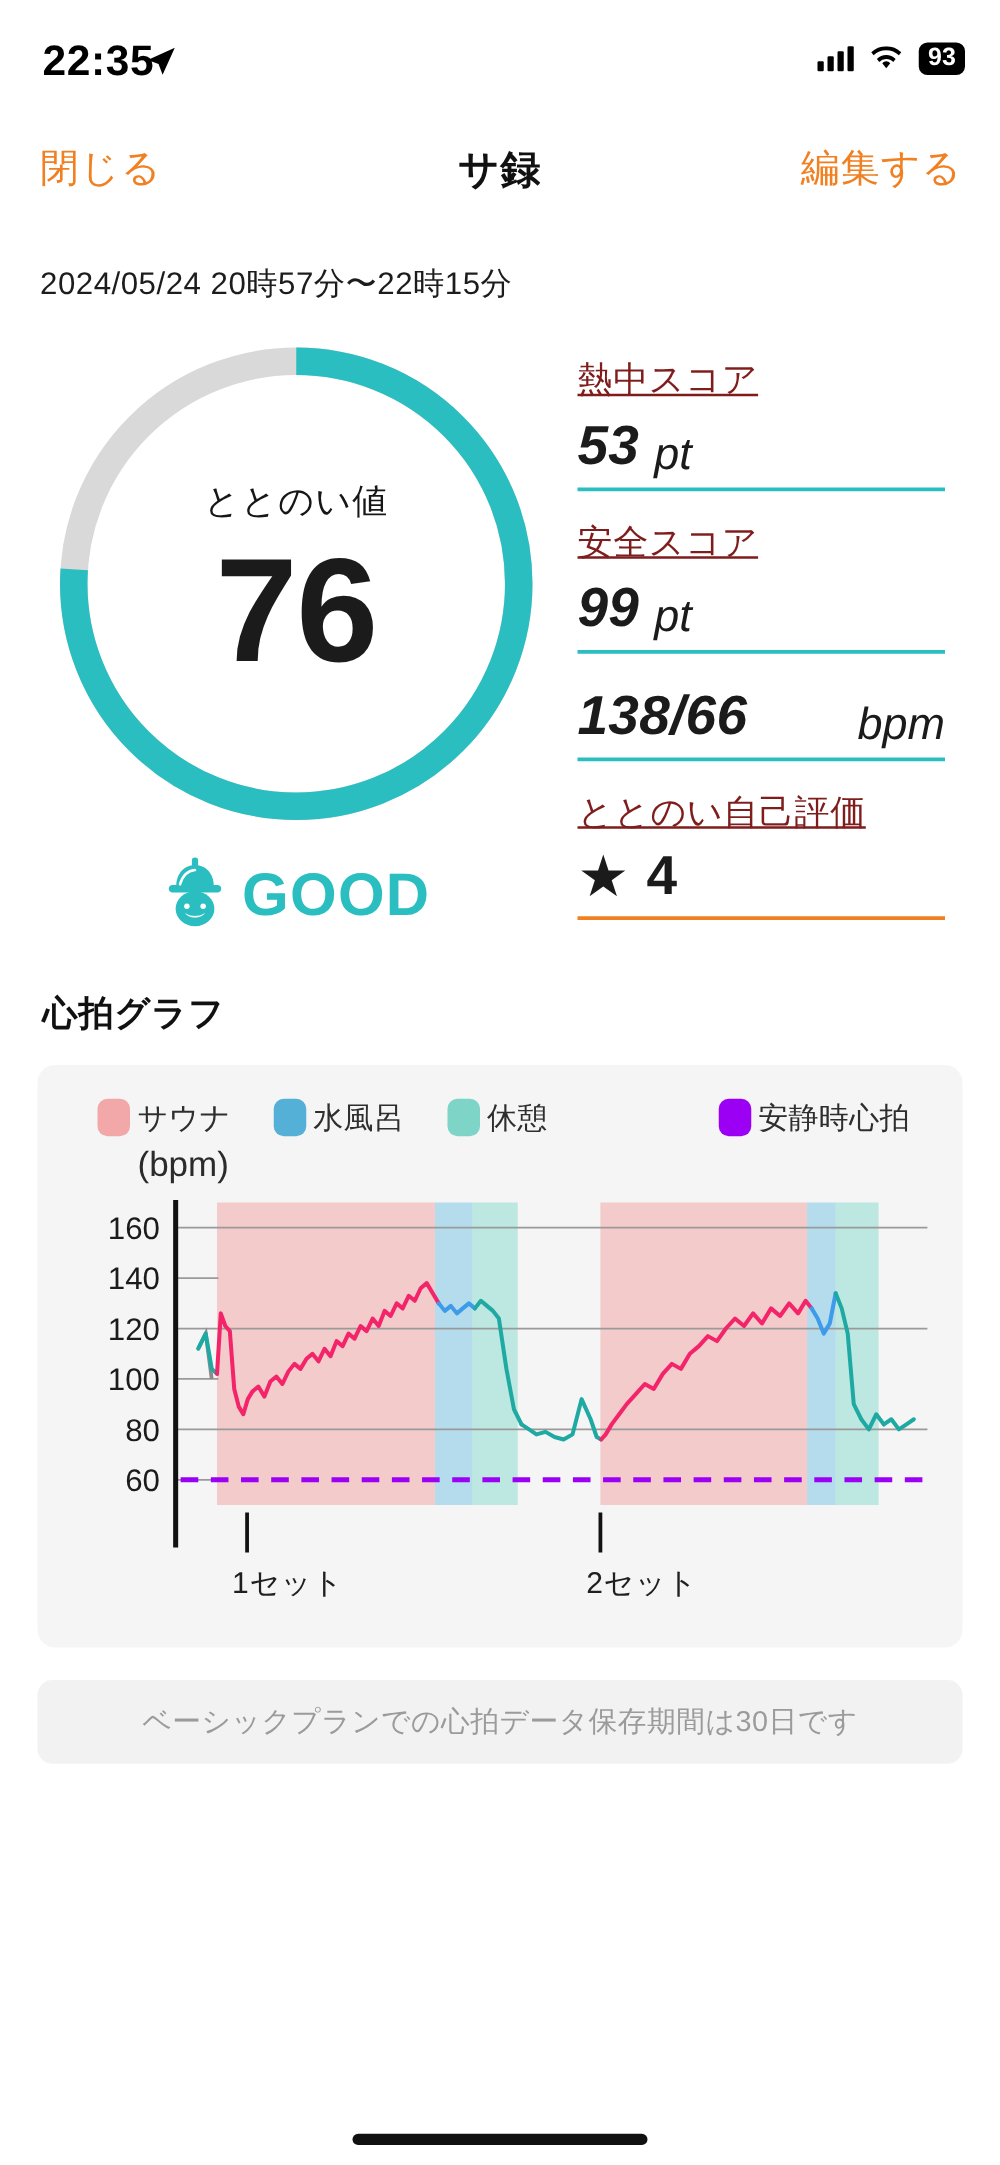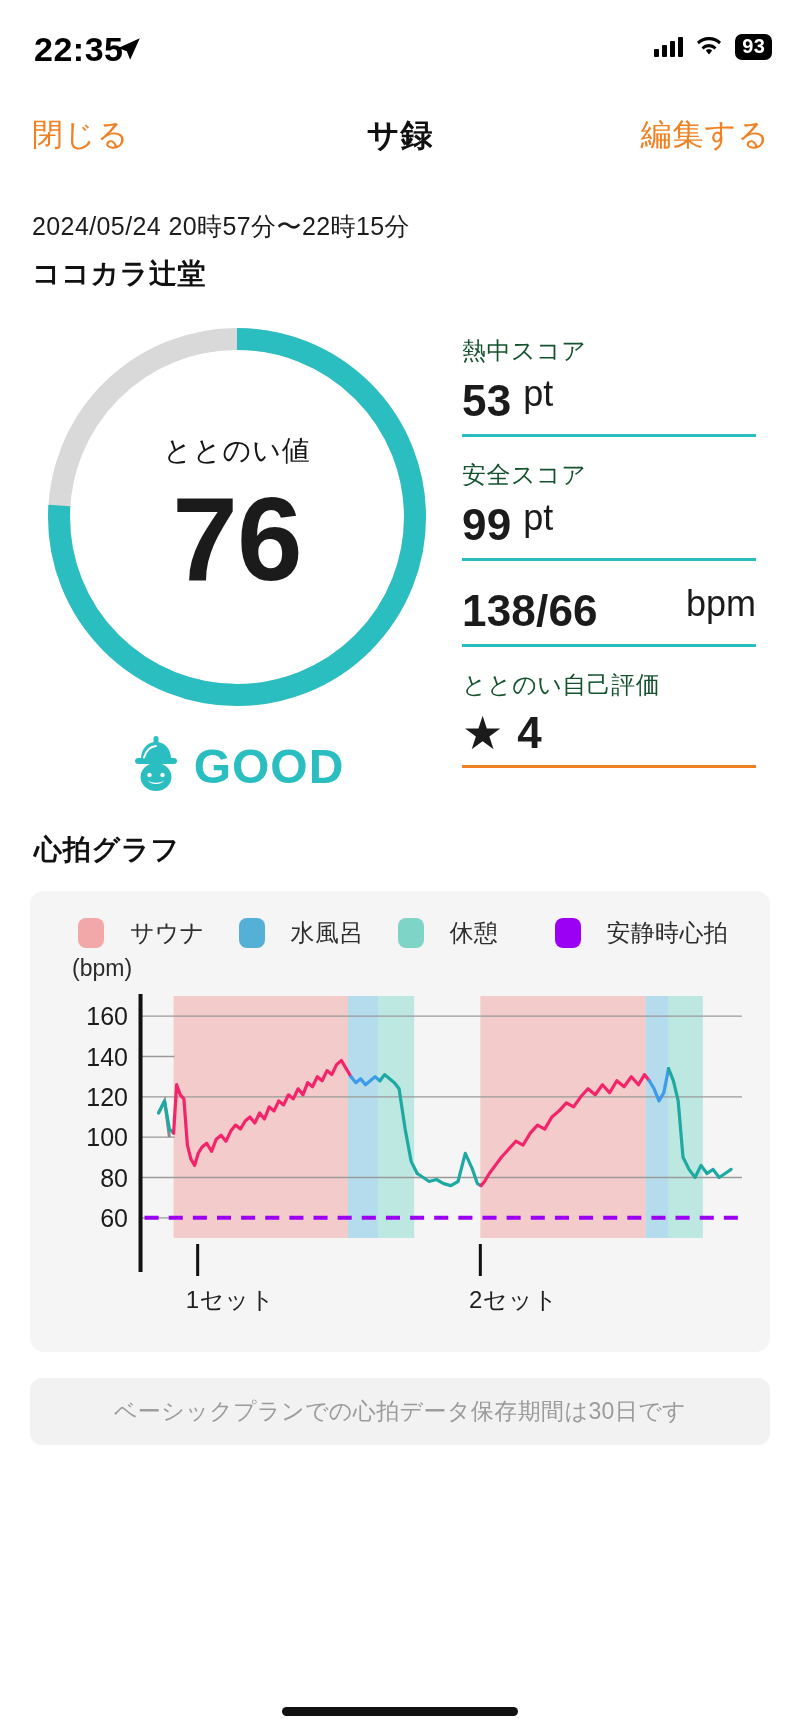--- a/index.html
+++ b/index.html
@@ -78,24 +78,25 @@
   }
   .verdict{
     display:flex; align-items:center; justify-content:center;
     gap:12px; margin-top:22px;
   }
   .verdict-text{ font-size:48px; font-weight:700; color:#2BBEC0; letter-spacing:1px; }
 
   
   .stats{ flex:1; padding-right:22px; padding-left:10px; padding-top:14px;}
   .stat{ margin-bottom:22px; }
-  .stat-label{ font-size:24px; color:#14532d; letter-spacing:.5px; }
+  .stat-label{ font-size:28px; color:#7f1d1d; letter-spacing:.5px;text-decoration:underline; }
   .stat-row{
-    display:flex; align-items:flex-start; margin-top:6px; min-height:52px;
+    display:flex; align-items:flex-end; margin-top:6px; min-height:52px;
     flex-wrap:wrap;
+    font-style:italic;
   }
   .stat-value{
     font-size:44px; font-weight:700; color:#1b1b1b; letter-spacing:.2px;
     line-height:1.25; max-width:170px; word-break:break-all;
   }
   .stat-unit{ font-size:36px; color:#1b1b1b; margin-left:12px; }
   .stat-unit.right{ margin-left:auto; }
   .stat-underline{ height:3px; background:#2BBEC0; margin-top:6px; }
   .stat-underline.orange{ background:#F08021; }
   .star-row{ display:flex; align-items:center; gap:14px; margin-top:6px; min-height:52px;}
@@ -107,29 +108,29 @@
     font-size:28px; font-weight:700; color:#111;
     margin:34px 0 0 34px; letter-spacing:.8px;
   }
   .chart-card{
     margin:22px 30px 0 30px; background:#F5F5F5; border-radius:14px;
     padding:26px 18px 22px 18px; position:relative;
   }
   .legend{
     display:flex; align-items:center; padding:0 24px 0 30px; margin-bottom:6px;
   }
-  .legend-item{ display:flex; align-items:center; gap:26px; margin-right:34px; }
+  .legend-item{ display:flex; align-items:center; gap:6px; margin-right:34px; }
   .legend-item.last{ margin-right:0; margin-left:auto;text-align:center; }
   .legend-swatch{ width:26px; height:30px; border-radius:8px; display:block; }
   .legend-text{ font-size:24px; color:#2e2e2e; letter-spacing:.3px; }
 
   .plot{ position:relative; width:100%; height:300px; }
   .plot svg{ display:block; width:100%; height:100%; }
   .unit-bpm{
-    font-size:23px; color:#2b2b2b; margin:6px 0 0 24px;
+    font-size:28px; color:#2b2b2b; margin:6px 0 0 62px;
   }
   .xlabels{ position:relative; height:46px; margin-top:2px;}
   .xlabel{
     position:absolute; font-size:24px; color:#1f1f1f; letter-spacing:.5px;
   }
 
   .plan-note{
     margin:26px 30px 0 30px; background:#F2F2F2; border-radius:12px;
     text-align:center; font-size:23px; color:#9b9b9b;
     padding:18px 10px; letter-spacing:.4px;
@@ -167,21 +168,20 @@
 </div>
 
 <div class="navbar">
   <div class="nav-left">閉じる</div>
   <div class="nav-title">サ録</div>
   <div class="nav-right">編集する</div>
 </div>
 
 <div class="session">
   <div class="dt">2024/05/24 20時57分〜22時15分</div>
-  <div class="place">ココカラ辻堂</div>
 </div>
 
 <div class="summary">
 
   <div class="gauge-col">
     <div class="gauge-wrap">
       <svg viewBox="0 0 392 392" width="392" height="392">
         <circle cx="196" cy="196" r="178" fill="none" stroke="#D9D9D9" stroke-width="22"></circle>
         <circle id="gauge-arc" cx="196" cy="196" r="178" fill="none" stroke="#2BBEC0" stroke-width="22" stroke-linecap="butt" transform="rotate(-90 196 196)" stroke-dasharray="849.9893083552545 1118.4069846779664"></circle>
       </svg>

